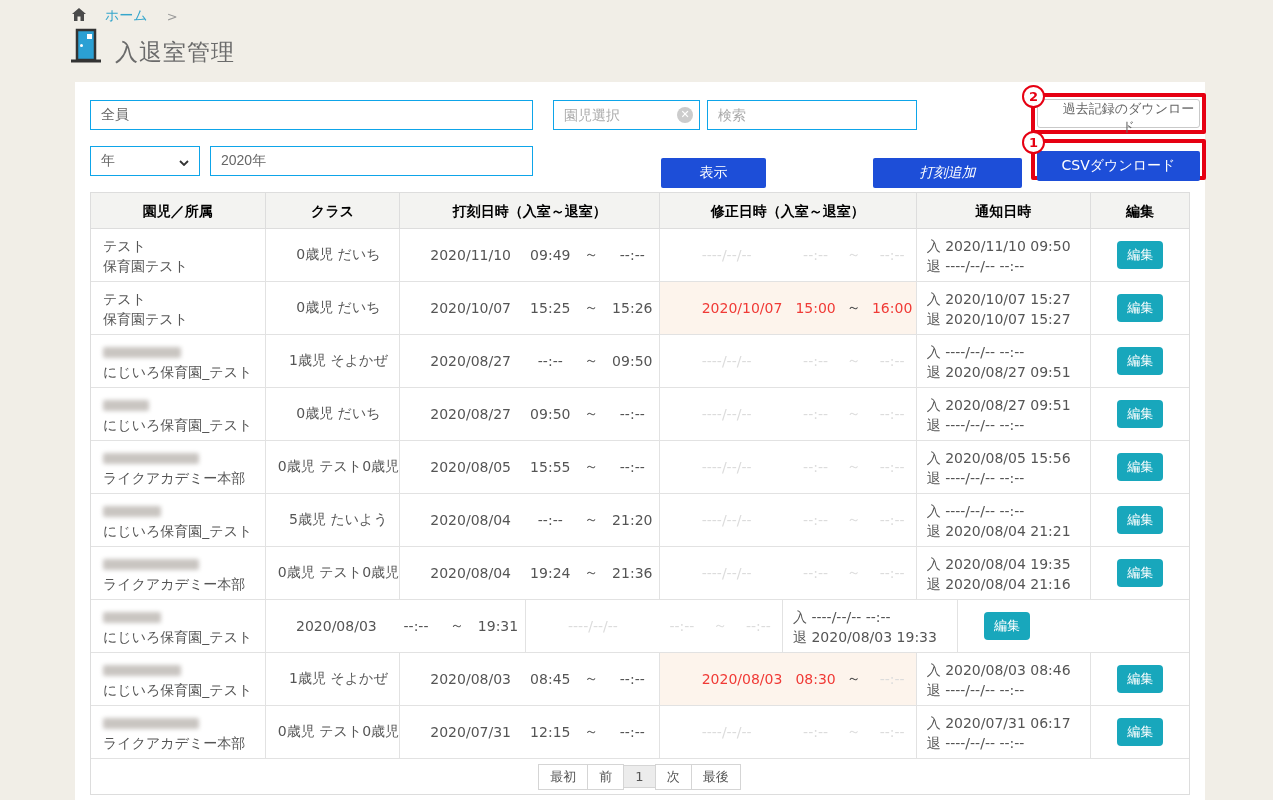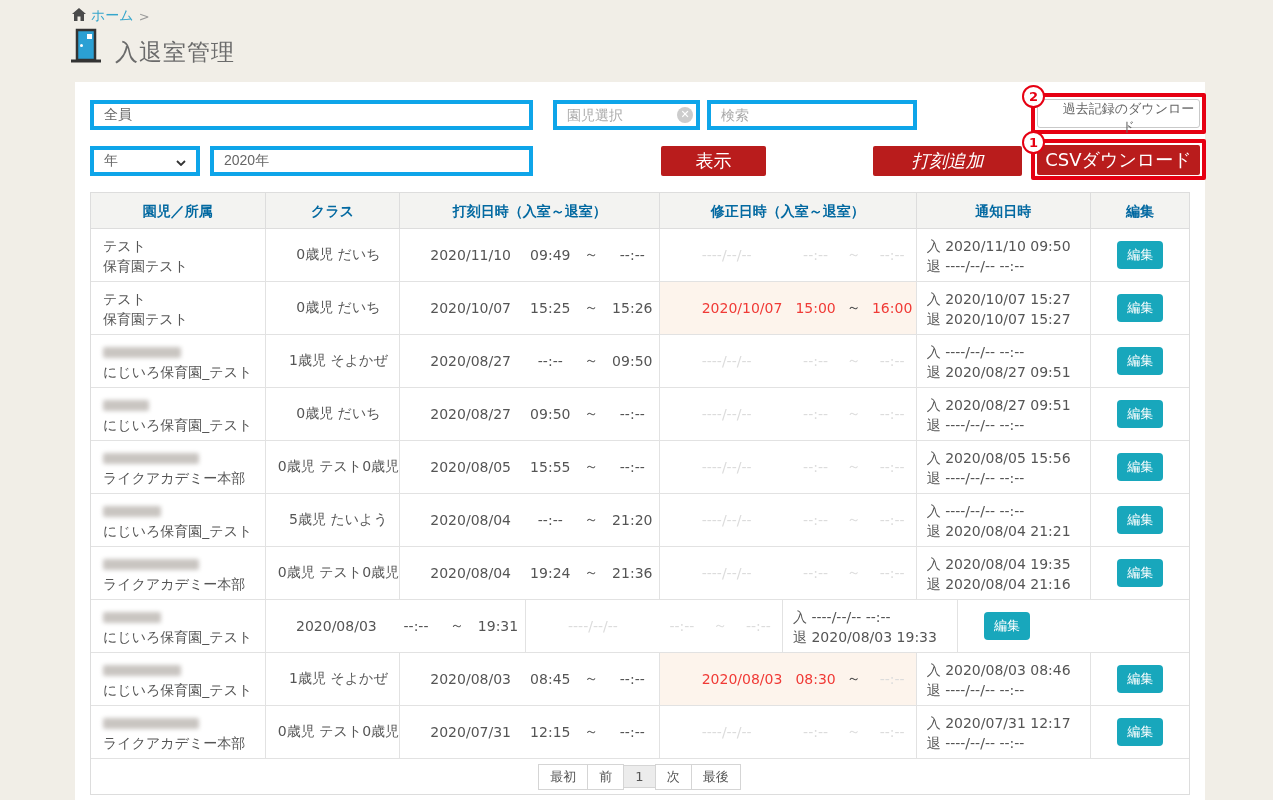--- a/index.html
+++ b/index.html
@@ -5,65 +5,65 @@
   * { margin:0; padding:0; box-sizing:border-box; }
   html,body { width:1273px; height:800px; }
   body {
     position:relative;
     background:#f1eee7;
     font-family:"DejaVu Sans","Liberation Sans",sans-serif;
     overflow:hidden;
     color:#555;
   }
   
-  .breadcrumb { position:absolute; left:72px; top:7px; font-size:14px; display:flex; align-items:center; gap:5px; }
+  .breadcrumb { position:absolute; left:72px; top:7px; font-size:14px; display:flex; align-items:center; gap:19px; }
   .breadcrumb .home-link { color:#36a6cc; text-decoration:none; cursor:pointer; }
   .breadcrumb .sep { color:#999; font-size:13px; }
   .title-row { position:absolute; left:70px; top:28px; display:flex; align-items:flex-end; gap:13px; }
   .page-title { font-size:23px; color:#6b6b6b; letter-spacing:1px; }
 
   
   .panel { position:absolute; left:75px; top:82px; width:1130px; height:718px; background:#ffffff; }
 
   
-  .ctl { position:absolute; border:4px solid #0ea5e9; background:#fff; font-size:14px; color:#666; }
+  .ctl { position:absolute; border:1px solid #0ea5e9; background:#fff; font-size:14px; color:#666; }
   input.ctl { padding:0 28px 0 10px; outline:none; }
   input.ctl.no-x { padding-right:10px; }
   input.ctl::placeholder { color:#aaa; opacity:1; }
   .scope-input  { left:15px;  top:18px; width:443px; height:30px; }
   .child-input  { left:478px; top:18px; width:147px; height:30px; }
   .search-input { left:632px; top:18px; width:210px; height:30px; }
   .clear-x { position:absolute; width:16px; height:16px; border-radius:50%; background:#ccc; color:#fff;
              font-size:11px; line-height:16px; text-align:center; cursor:pointer; }
   .x-scope { left:510px; top:25px; }
   .x-child { left:602px; top:25px; }
   .period-select { left:15px; top:64px; width:110px; height:30px; display:flex; align-items:center;
                    justify-content:space-between; padding:0 10px; cursor:pointer; }
   .period-input { left:135px; top:64px; width:323px; height:30px; }
-  .btn-teal { position:absolute; background:#b91c1c; color:#fff; border:none; font-size:18px;
-              border-radius:2px; cursor:pointer; font-family:inherit; }
+  .btn-teal { position:absolute; background:#1d4ed8; color:#fff; border:none; font-size:14px;
+              border-radius:2px; cursor:pointer; font-family:inherit;margin-top:12px; }
   .show-btn { left:586px; top:64px; width:105px; height:30px; }
   .add-btn  { left:798px; top:64px; width:149px; height:30px;font-style:italic; }
 
   
   .redbox { position:absolute; width:175px; height:41px; border:4px solid #e60012; border-radius:2px;
             display:flex; align-items:center; justify-content:center; background:#fff; }
   .redbox-2 { left:956px; top:11px; }
   .redbox-1 { left:956px; top:57px; }
   .ann-circle { position:absolute; left:-13px; top:-12px; width:23px; height:23px; background:#fff;
                 border:2px solid #e60012; border-radius:50%; color:#e60012; font-size:13px; font-weight:bold;
                 line-height:19px; text-align:center; z-index:3; }
   .past-btn { width:163px; height:29px; background:#fff; border:1px solid #c9c9c9; border-radius:3px;
               color:#666; font-size:13px; cursor:pointer; font-family:inherit;padding-left:20px; }
   .csv-btn { position:static; width:163px; height:30px; }
 
   
   .table { position:absolute; left:15px; top:110px; width:1100px; border:1px solid #ddd; background:#fff; }
   .thead { display:flex; height:36px; background:#f3f3f1; border-bottom:1px solid #ddd; }
-  .th { font-size:14px; font-weight:bold; color:#0369a1; text-align:center; line-height:36px;
+  .th { font-size:14px; font-weight:bold; color:#000000; text-align:center; line-height:36px;
         border-right:1px solid #ddd; }
   .th:last-child, .td:last-child { border-right:none; }
   .c1{width:175px;} .c2{width:135px;} .c3{width:260px;} .c4{width:257px;} .c5{width:175px;} .c6{width:98px;}
   .tr { display:flex; height:53px; border-bottom:1px solid #e2e2e2; }
   .td { border-right:1px solid #e2e2e2; font-size:14px; color:#555; }
   .td-name { padding:7px 8px 0 12px; line-height:20px; }
   .redact { height:11px; border-radius:2px; background:#c9c5c1; filter:blur(2px); margin:5px 0 4px 0; }
   .td-class { display:flex; align-items:center; padding-left:12px;justify-content:center; }
   .time-cell { display:flex; align-items:center; }
   .td-punch { padding-left:30px; }
@@ -425,21 +425,21 @@
           <span class="pc-tilde">～</span>
           <span class="pc-out">--:--</span>
       </div>
       <div class="td c4 time-cell td-fix">
         <span class="fx-date dim">----/--/--</span>
           <span class="fx-in dim">--:--</span>
           <span class="fx-tilde dim">～</span>
           <span class="fx-out dim">--:--</span>
       </div>
       <div class="td c5 td-notify">
-        <div>入 2020/07/31 12:17</div>
+        <div>入 2020/07/31 06:17</div>
         <div>退 ----/--/-- --:--</div>
       </div>
       <div class="td c6 td-edit">
         <button class="edit-btn">編集</button>
       </div>
     </div>
 
     <div class="tfoot">
       <span class="page-btn">最初</span>
       <span class="page-btn">前</span>

